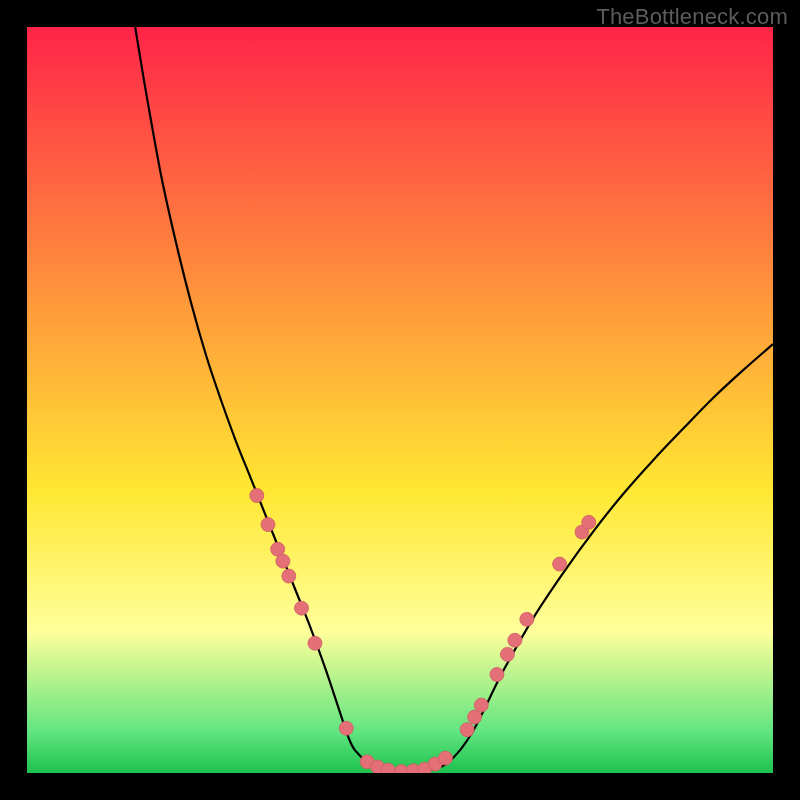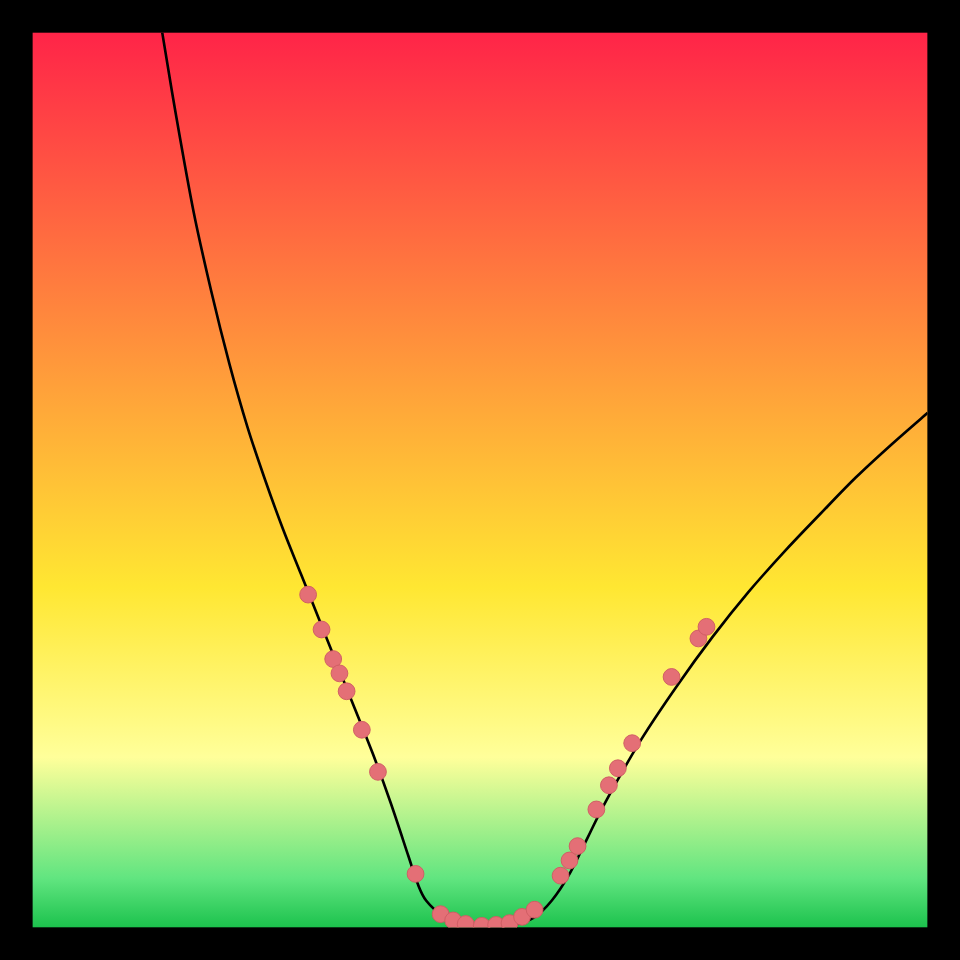--- a/index.html
+++ b/index.html
@@ -27,20 +27,21 @@
     top: 27px;
     width: 746px;
     height: 746px;
   }
   svg { display: block; }
 </style>
 </head>
 <body>
 
 <div class="frame">
+  <div class="watermark">TheBottleneck.com</div>
   <div class="plot-box">
     <svg id="chart-svg" width="746" height="746" viewBox="0 0 746 746" preserveAspectRatio="none">
       <defs>
         <linearGradient id="bg-grad" x1="0" y1="0" x2="0" y2="1">
           <stop id="g0" offset="0%" stop-color="#ff2448"></stop>
           <stop id="g1" offset="62%" stop-color="#ffe732"></stop>
           <stop id="g2" offset="81%" stop-color="#ffff9a"></stop>
           <stop id="g3" offset="94.5%" stop-color="#61e580"></stop>
           <stop id="g4" offset="100%" stop-color="#1cc24d"></stop>
         </linearGradient>

